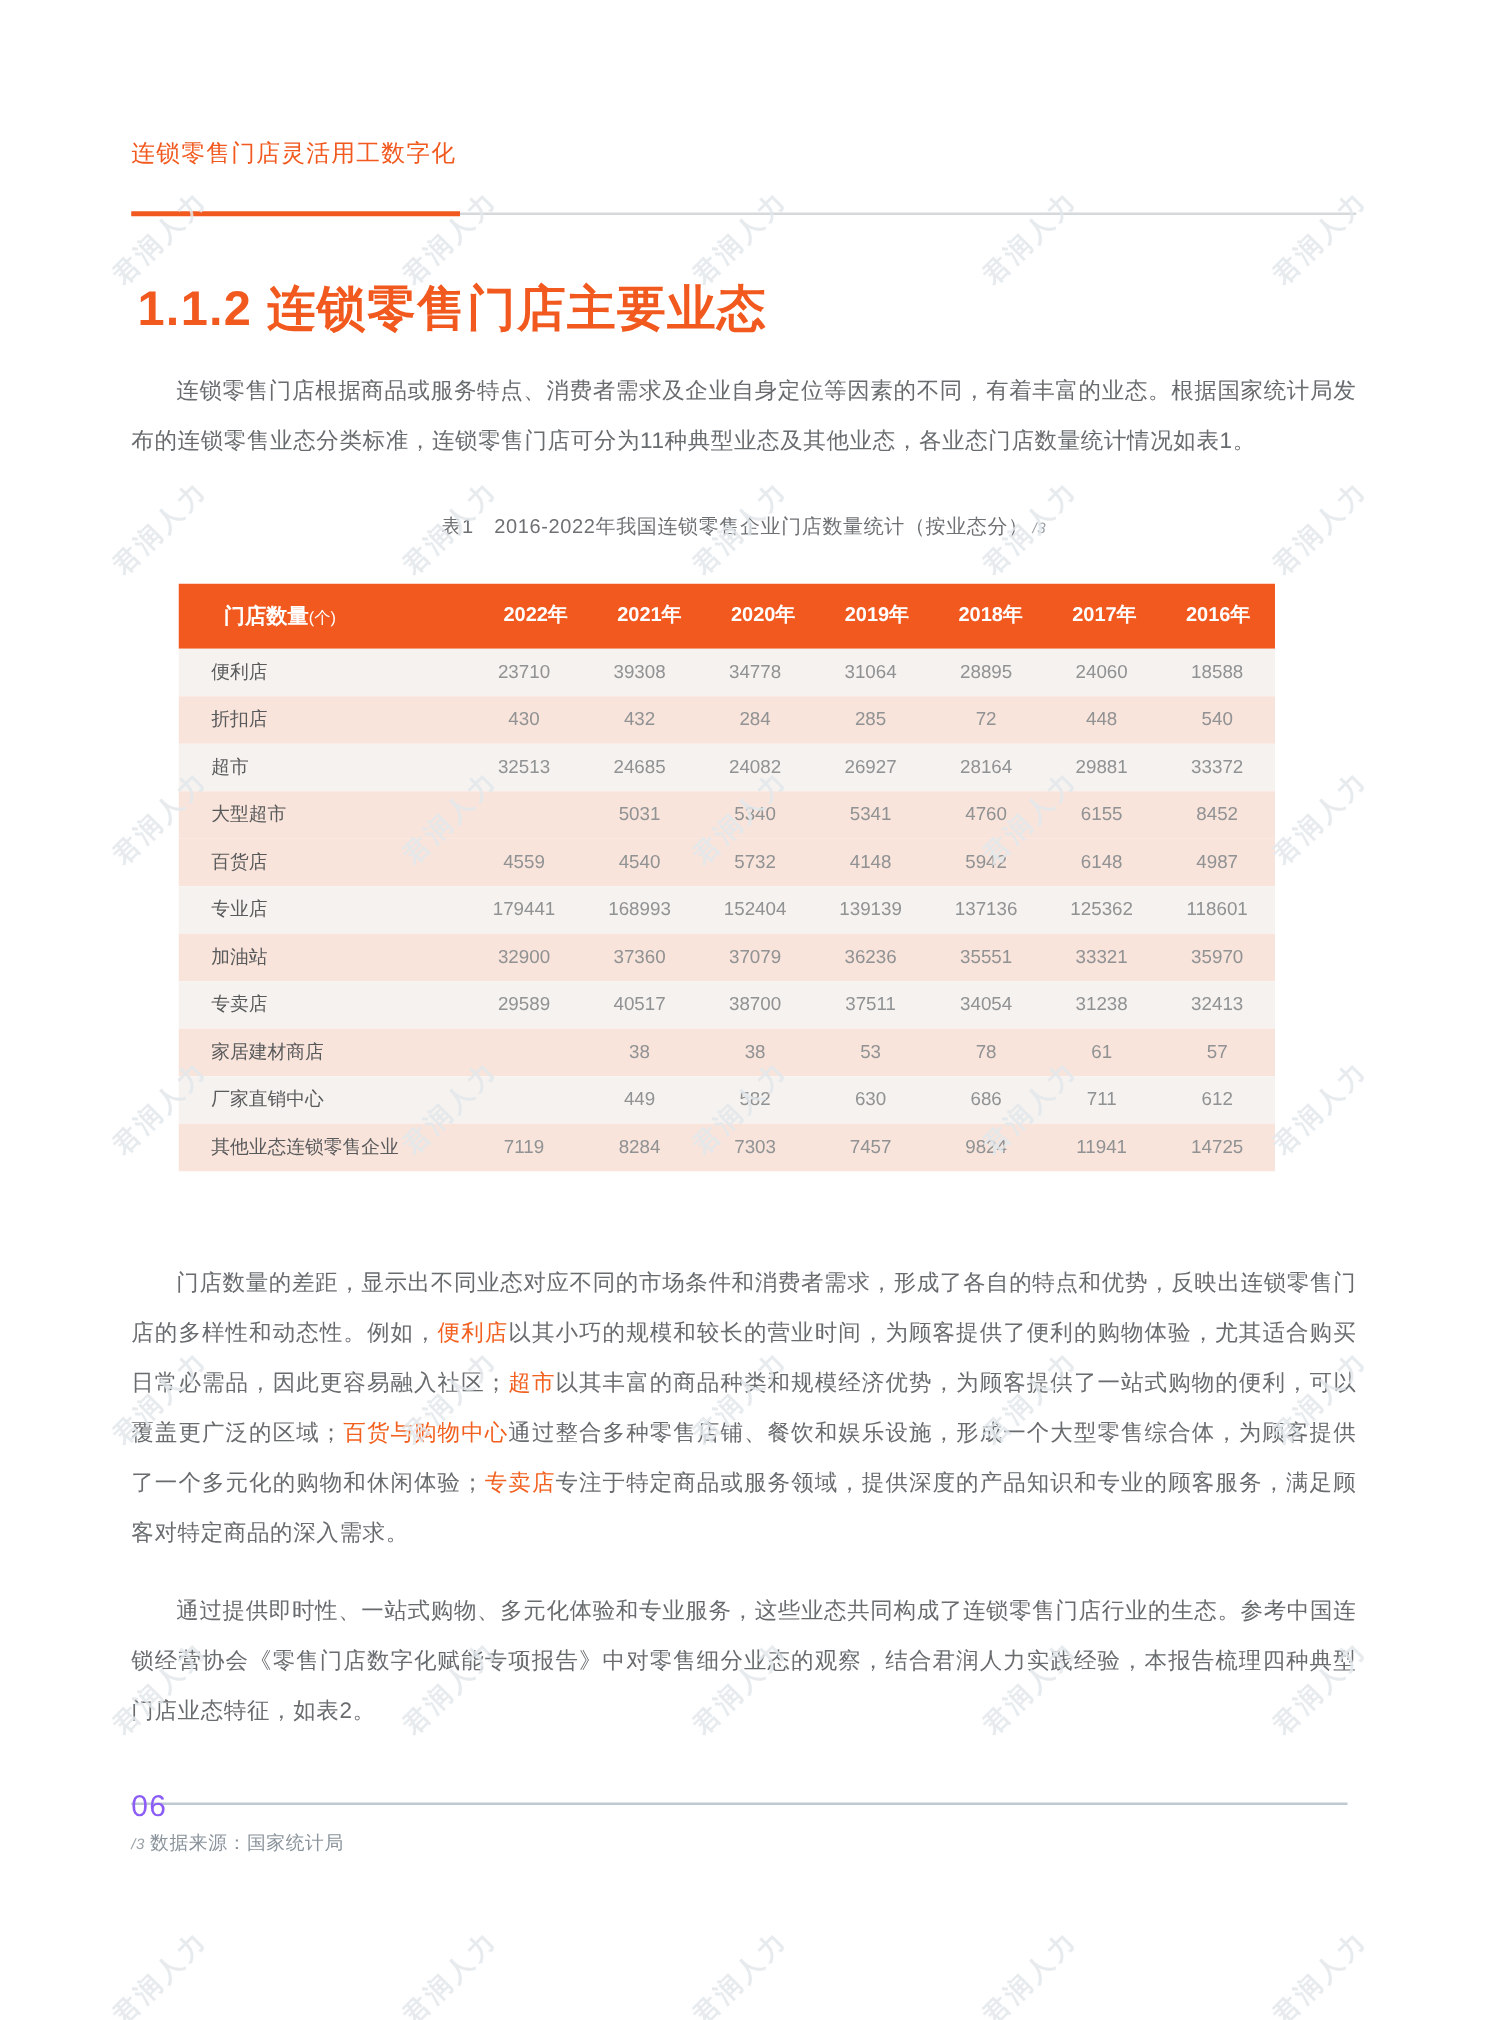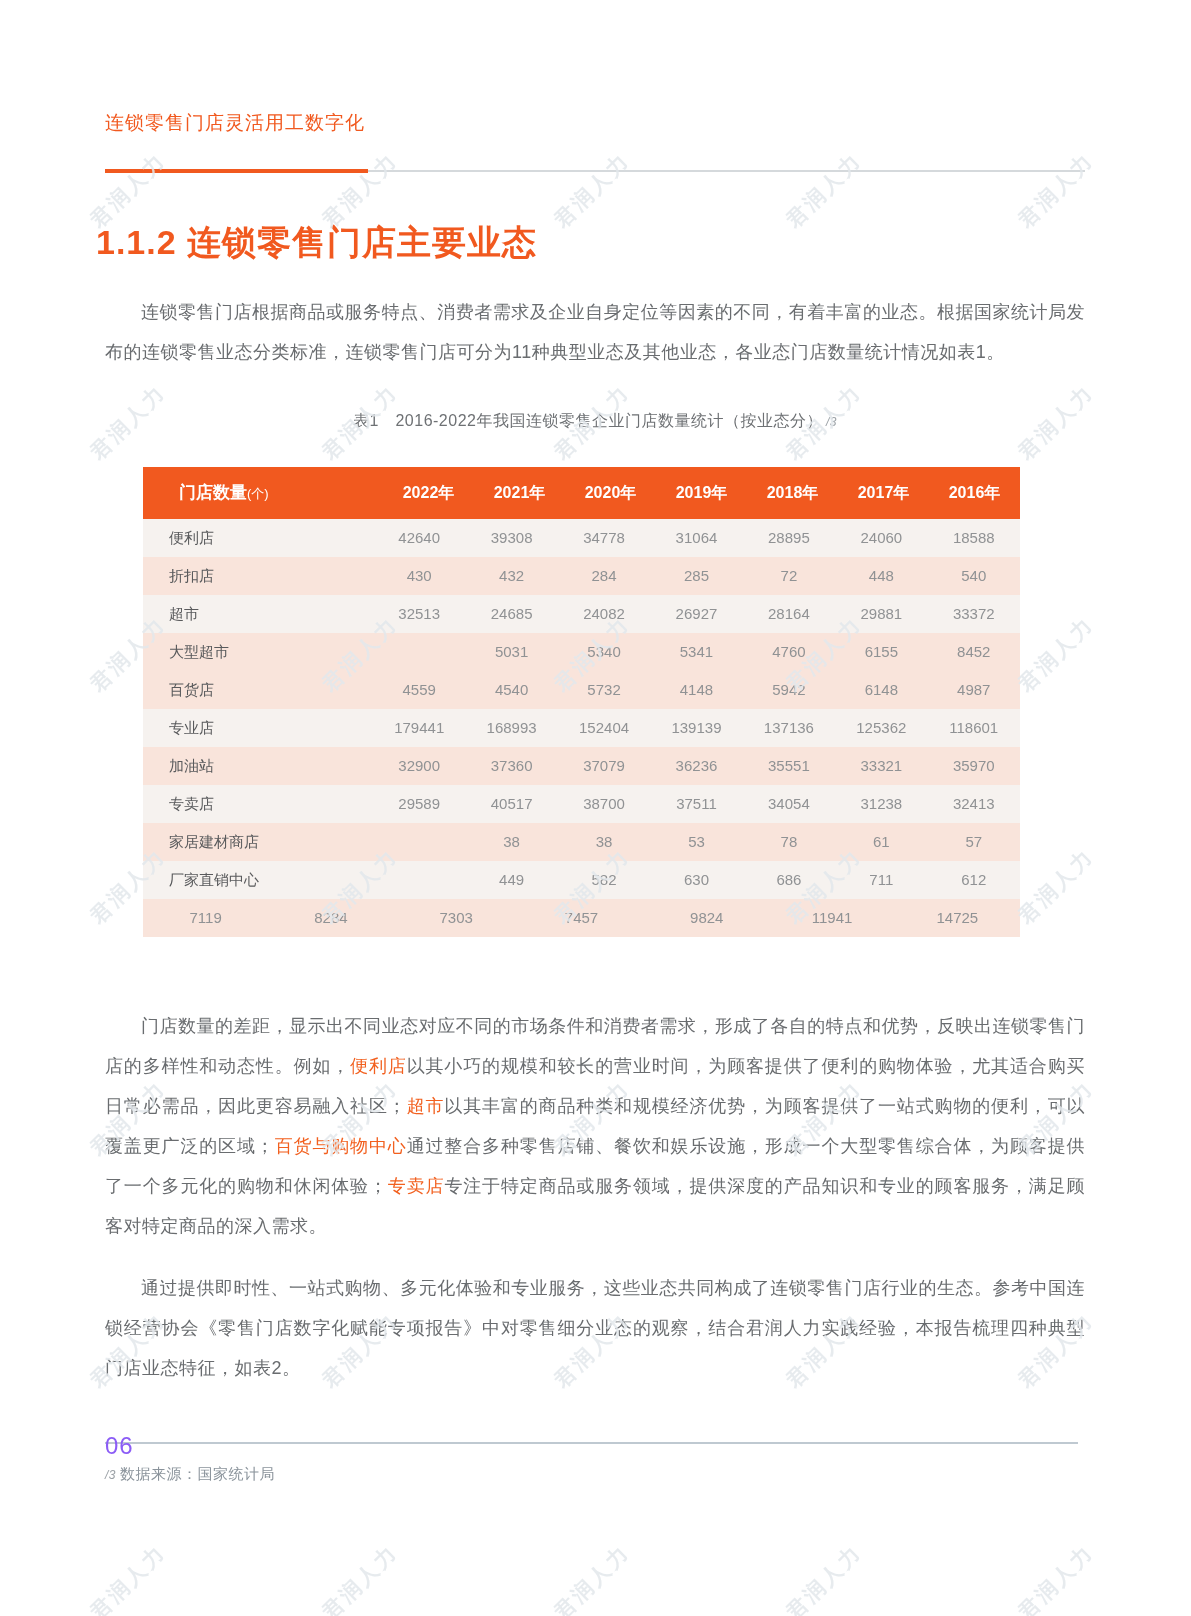--- a/index.html
+++ b/index.html
@@ -31,22 +31,22 @@
   }
   .rule-gray{
     position:absolute;left:105px;top:170px;width:980px;height:2px;
     background:#d5d9dc;z-index:2;
   }
   .rule-accent{
     position:absolute;left:105px;top:169px;width:263px;height:4px;
     background:#f1591f;z-index:3;
   }
   .section-title{
-    position:absolute;left:96px;top:220px;margin:0;
-    font-size:34px;font-weight:bold;color:#f1591f;
+    position:absolute;left:110px;top:220px;margin:0;
+    font-size:39px;font-weight:bold;color:#f1591f;
     letter-spacing:1px;z-index:2;
   }
   
   .para{
     position:absolute;left:105px;width:980px;margin:0;
     font-size:18px;line-height:40px;color:#696c6f;
     text-align:justify;text-indent:2em;letter-spacing:.5px;
     z-index:2;
   }
   .p1{top:292px;}
@@ -121,21 +121,21 @@
         <div class="t-cell">2022年</div>
         <div class="t-cell">2021年</div>
         <div class="t-cell">2020年</div>
         <div class="t-cell">2019年</div>
         <div class="t-cell">2018年</div>
         <div class="t-cell">2017年</div>
         <div class="t-cell">2016年</div>
       </div>
       <div class="t-row cream">
         <div class="t-label">便利店</div>
-        <div class="t-cell">42640</div>
+        <div class="t-cell">23710</div>
         <div class="t-cell">39308</div>
         <div class="t-cell">34778</div>
         <div class="t-cell">31064</div>
         <div class="t-cell">28895</div>
         <div class="t-cell">24060</div>
         <div class="t-cell">18588</div>
       </div>
       <div class="t-row pink">
         <div class="t-label">折扣店</div>
         <div class="t-cell">430</div>
@@ -220,20 +220,21 @@
         <div class="t-label">厂家直销中心</div>
         <div class="t-cell"></div>
         <div class="t-cell">449</div>
         <div class="t-cell">582</div>
         <div class="t-cell">630</div>
         <div class="t-cell">686</div>
         <div class="t-cell">711</div>
         <div class="t-cell">612</div>
       </div>
       <div class="t-row pink">
+        <div class="t-label">其他业态连锁零售企业</div>
         <div class="t-cell">7119</div>
         <div class="t-cell">8284</div>
         <div class="t-cell">7303</div>
         <div class="t-cell">7457</div>
         <div class="t-cell">9824</div>
         <div class="t-cell">11941</div>
         <div class="t-cell">14725</div>
       </div>
     </div>
 

